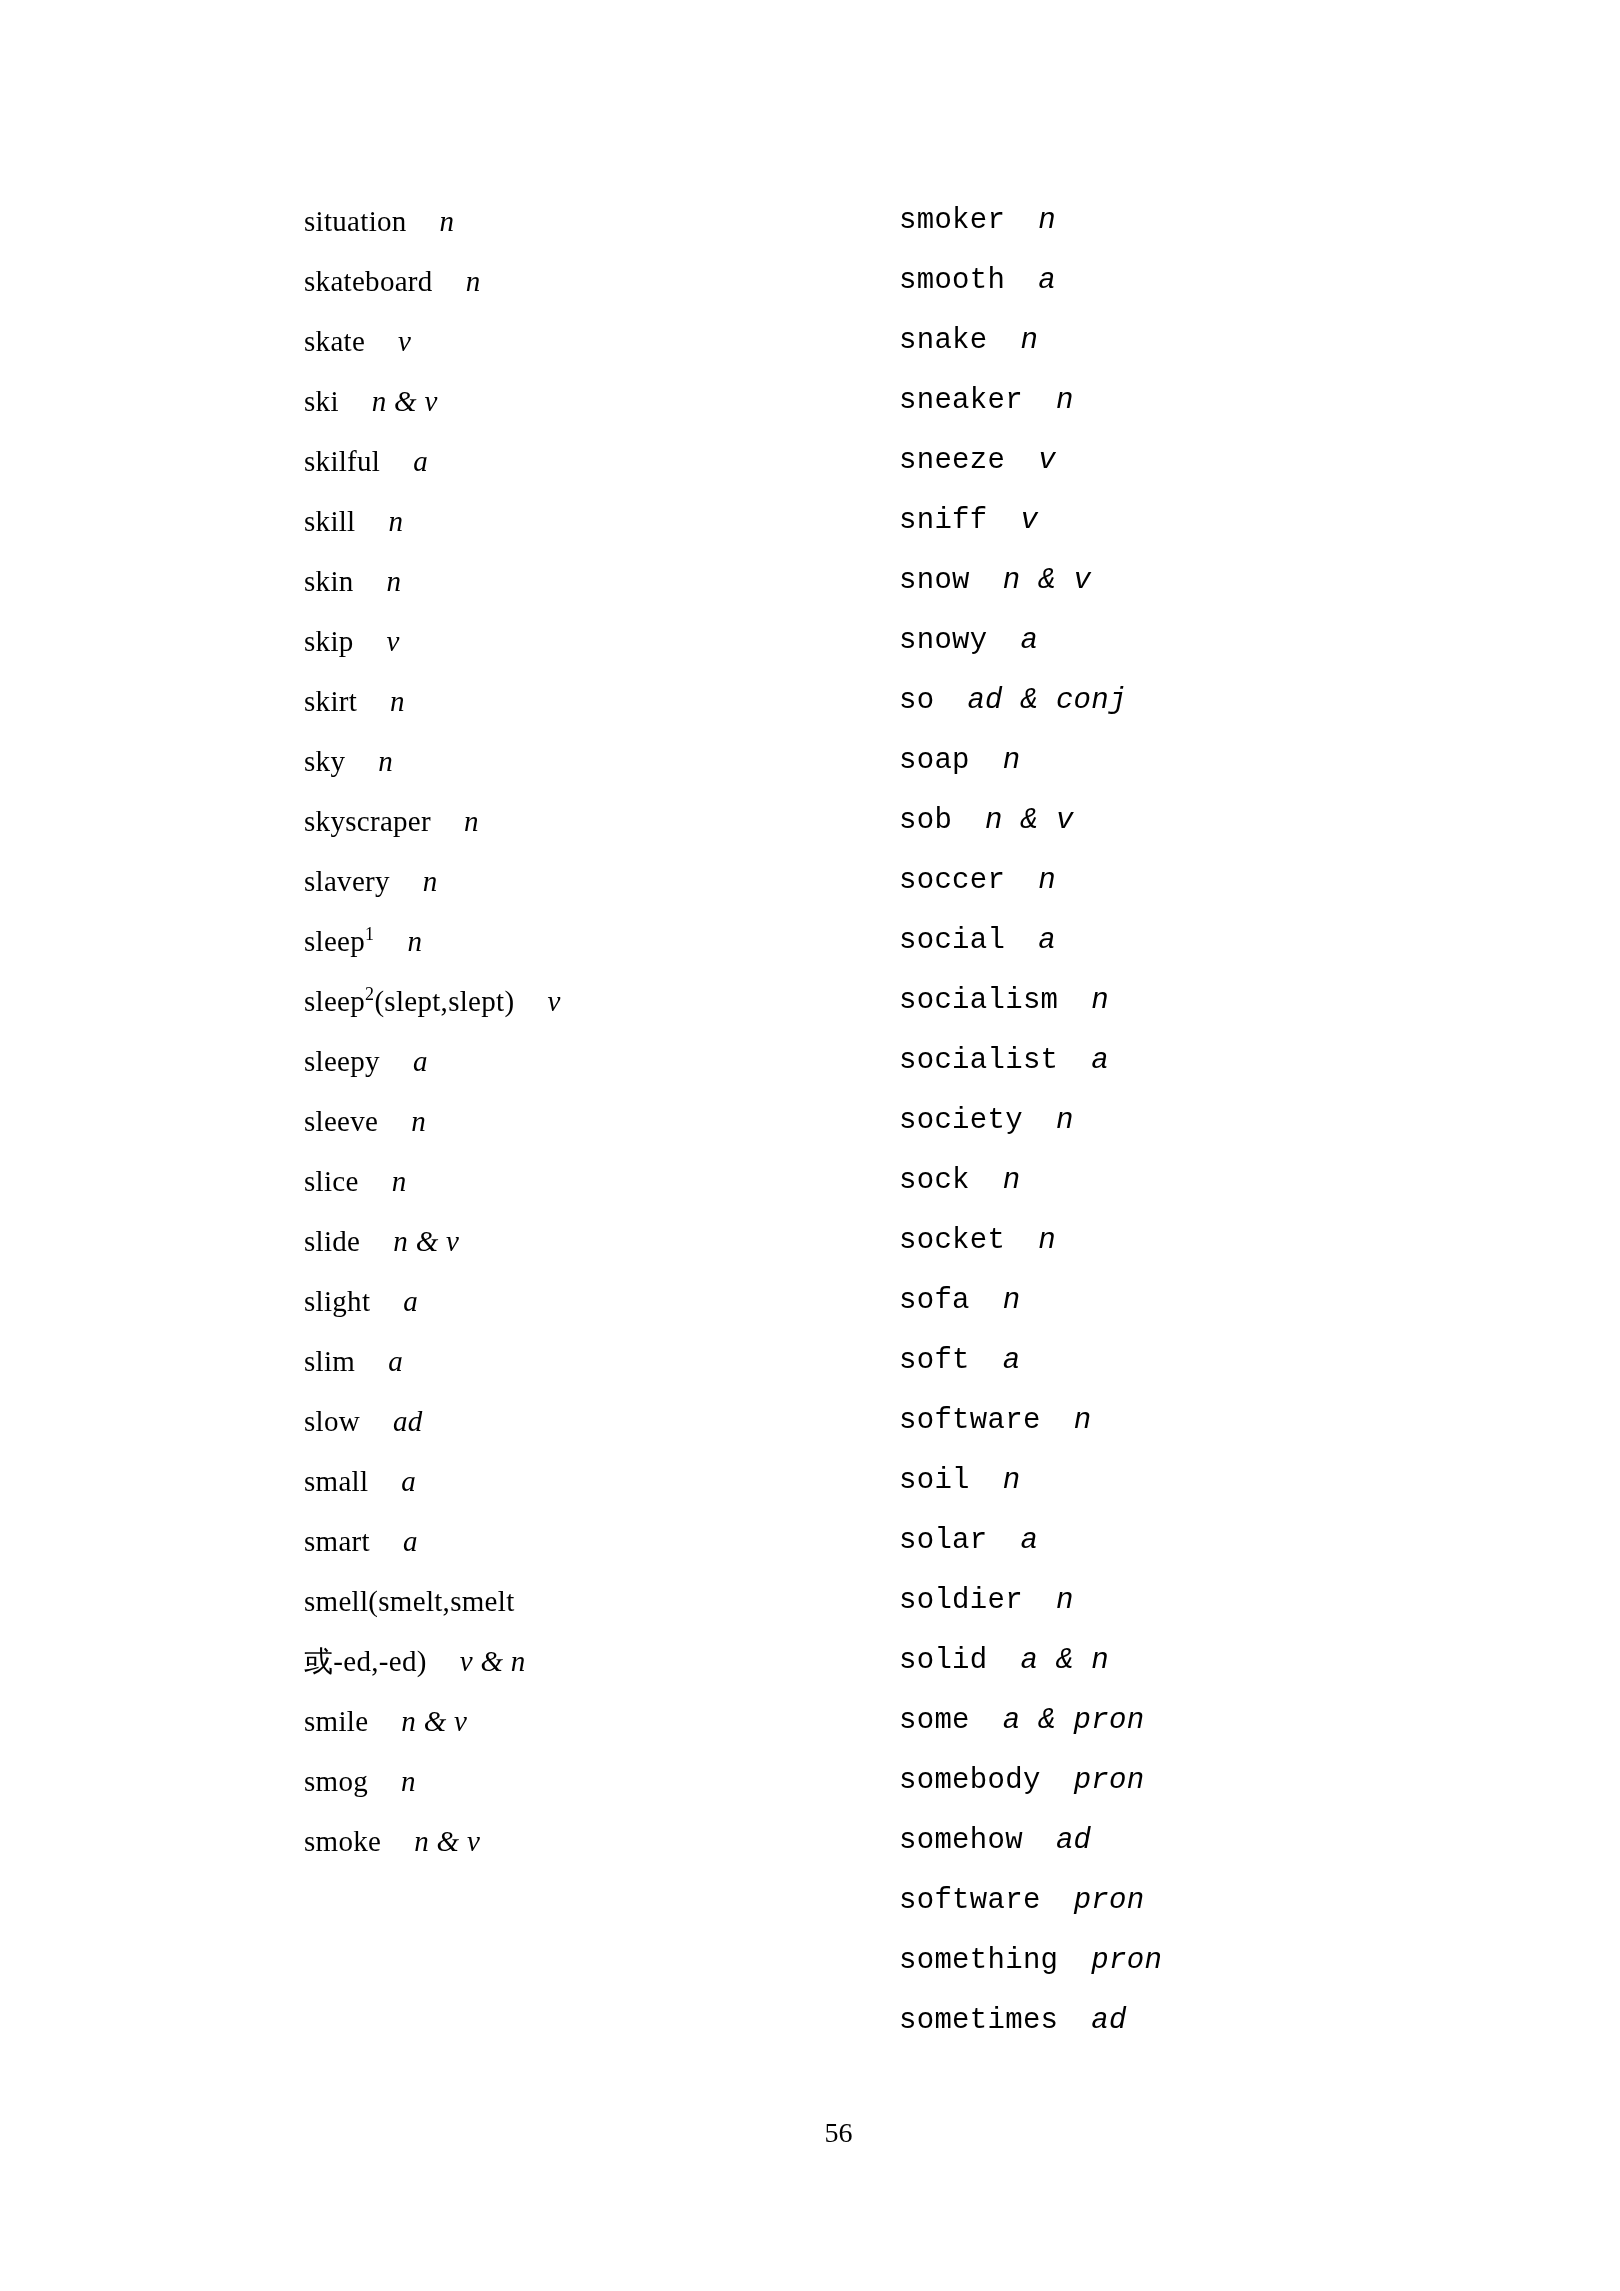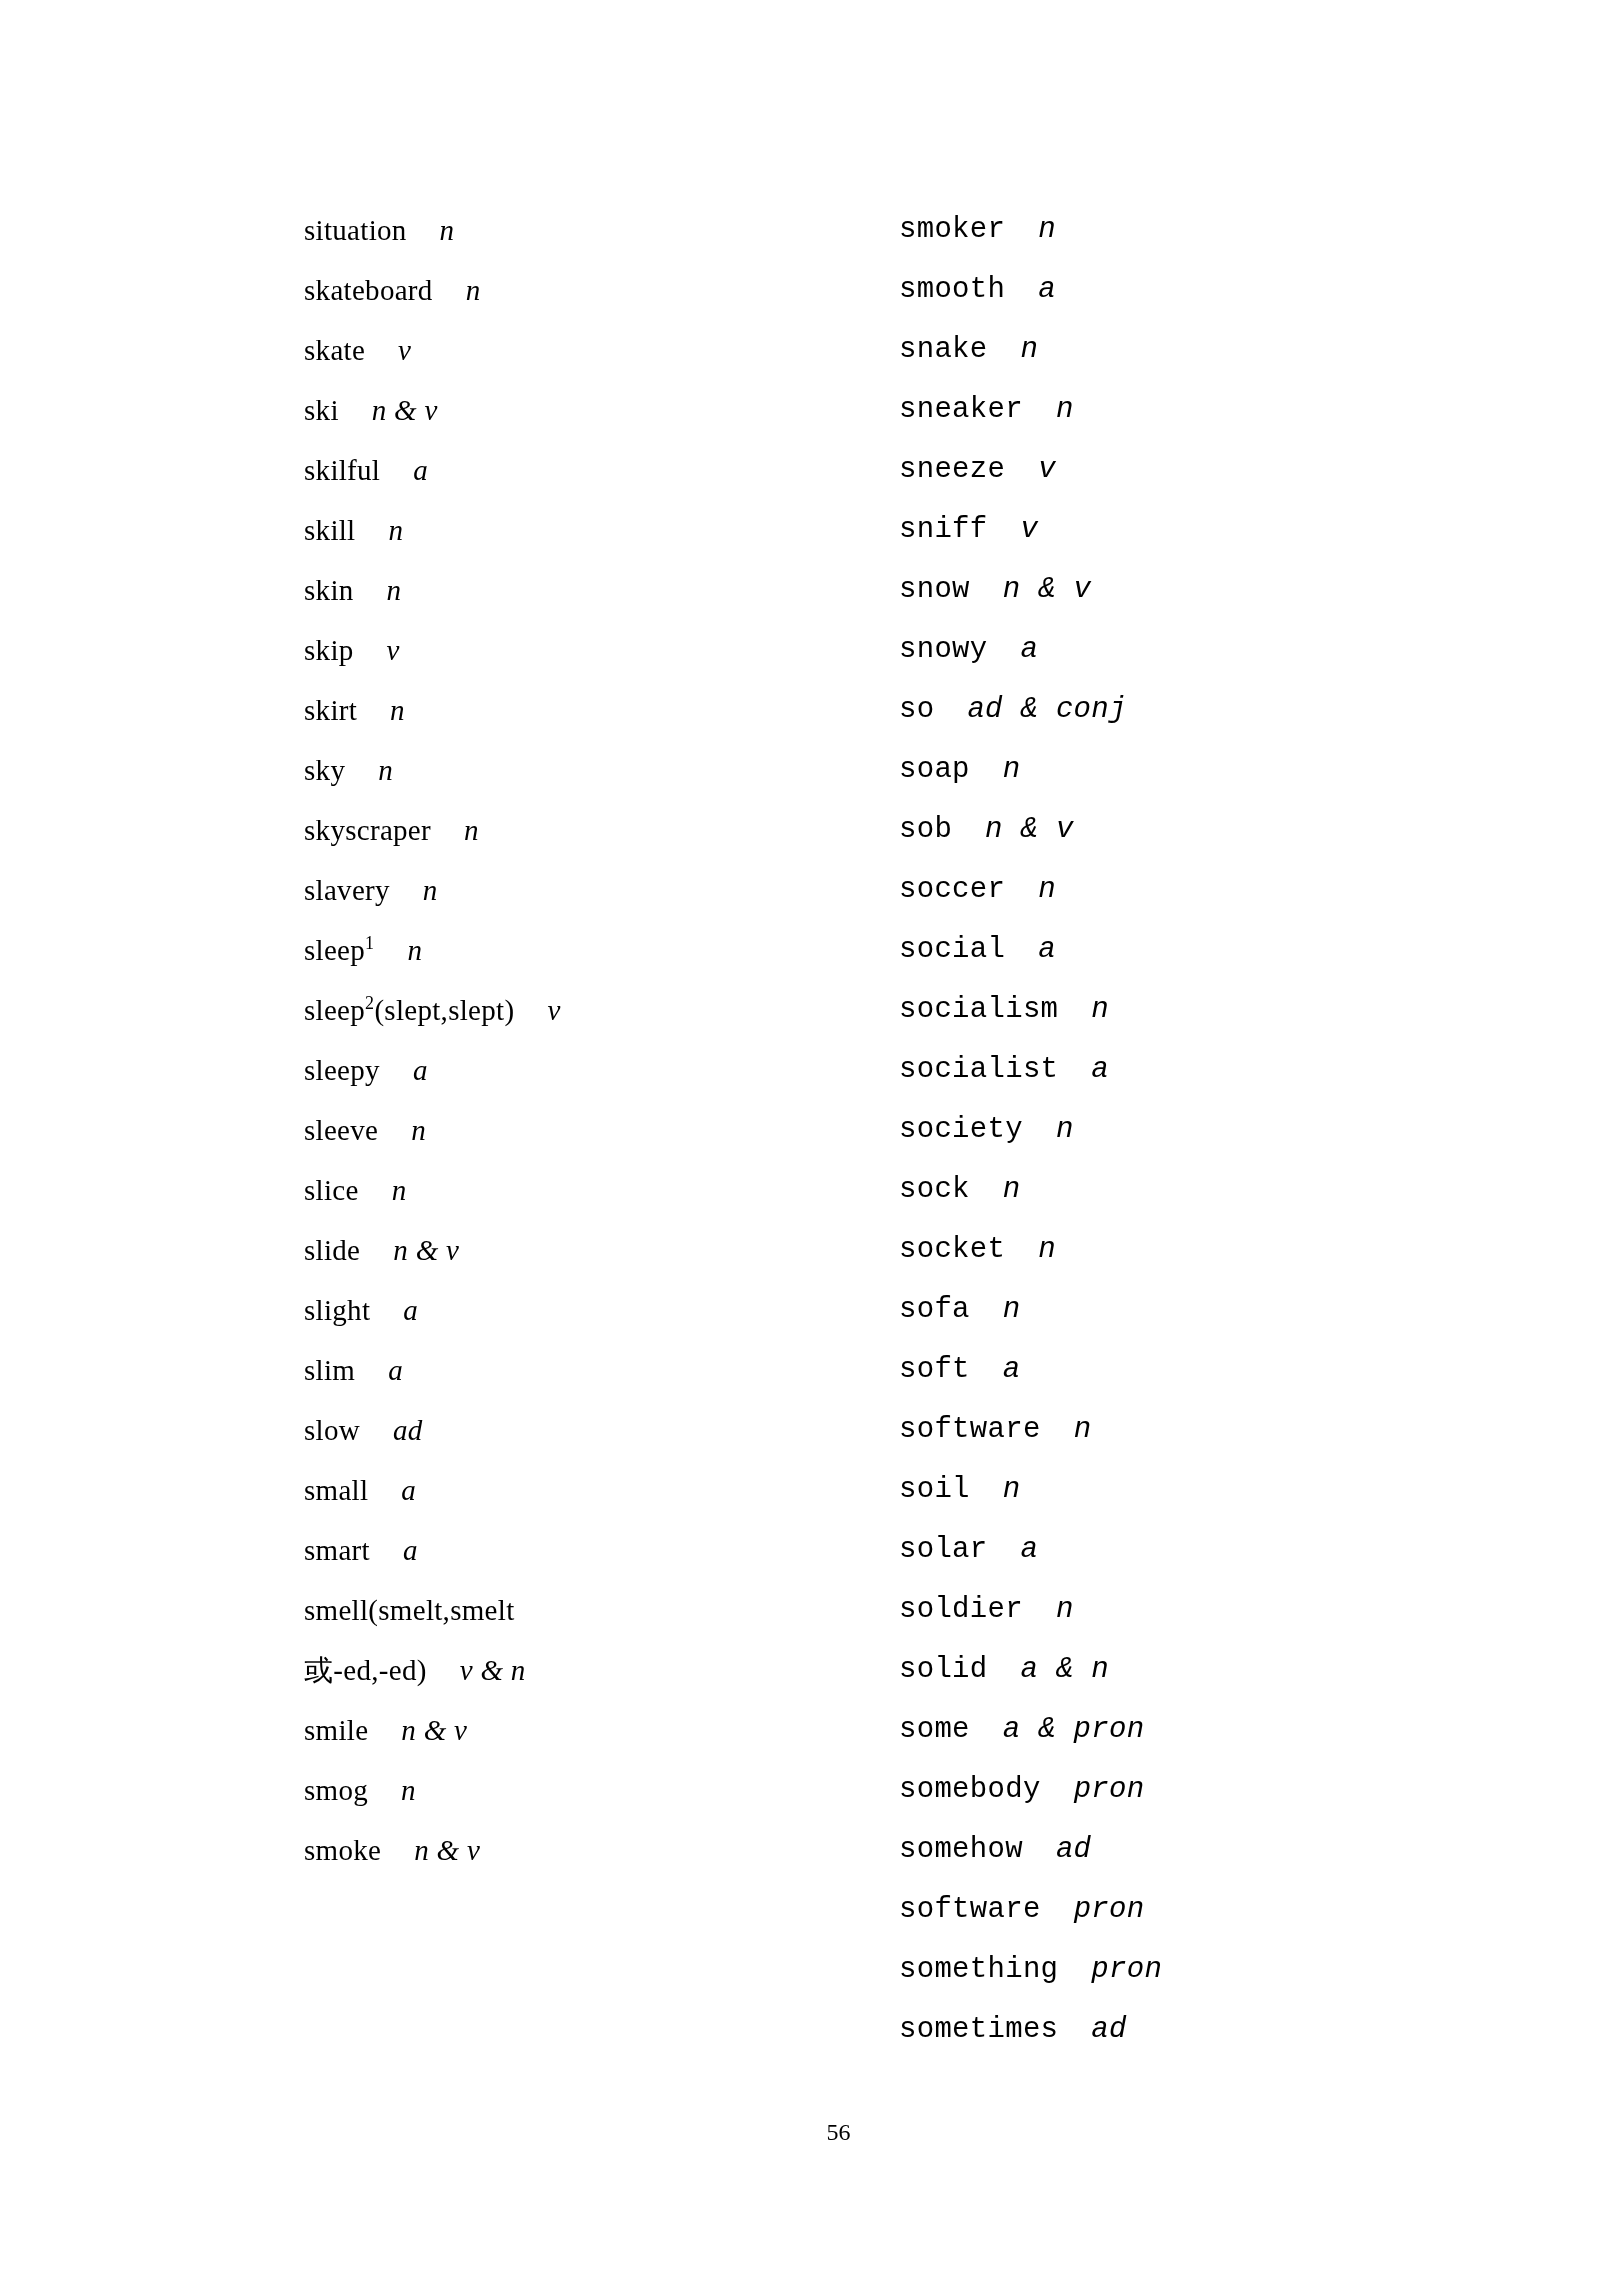--- a/index.html
+++ b/index.html
@@ -10,21 +10,21 @@
   body {
     position: relative;
     width: 1620px;
     height: 2292px;
     font-family: "Liberation Serif", serif;
     color: #000000;
     overflow: hidden;
   }
   .vocab-col {
     position: absolute;
-    top: 200px;
+    top: 191px;
   }
   #col-left  { left: 304px; }
   #col-right { left: 899px; font-family: Liberation Mono, monospace; }
   .entry {
     height: 60px;
     line-height: 60px;
     font-size: 29px;
     white-space: nowrap;
     letter-spacing: 0.3px;
   }
@@ -41,21 +41,21 @@
     margin-left: 33px;
   }
   .page-num {
     position: absolute;
     top: 2107px;
     left: 775px;
     width: 127px;
     height: 51px;
     line-height: 51px;
     text-align: center;
-    font-size: 24px;
+    font-size: 28px;
   }
 </style>
 </head>
 <body>
 
 <div id="col-left" class="vocab-col">
     <div class="entry"><span class="word">situation</span><span class="pos">n</span></div>
     <div class="entry"><span class="word">skateboard</span><span class="pos">n</span></div>
     <div class="entry"><span class="word">skate</span><span class="pos">v</span></div>
     <div class="entry"><span class="word">ski</span><span class="pos">n &amp; v</span></div>

